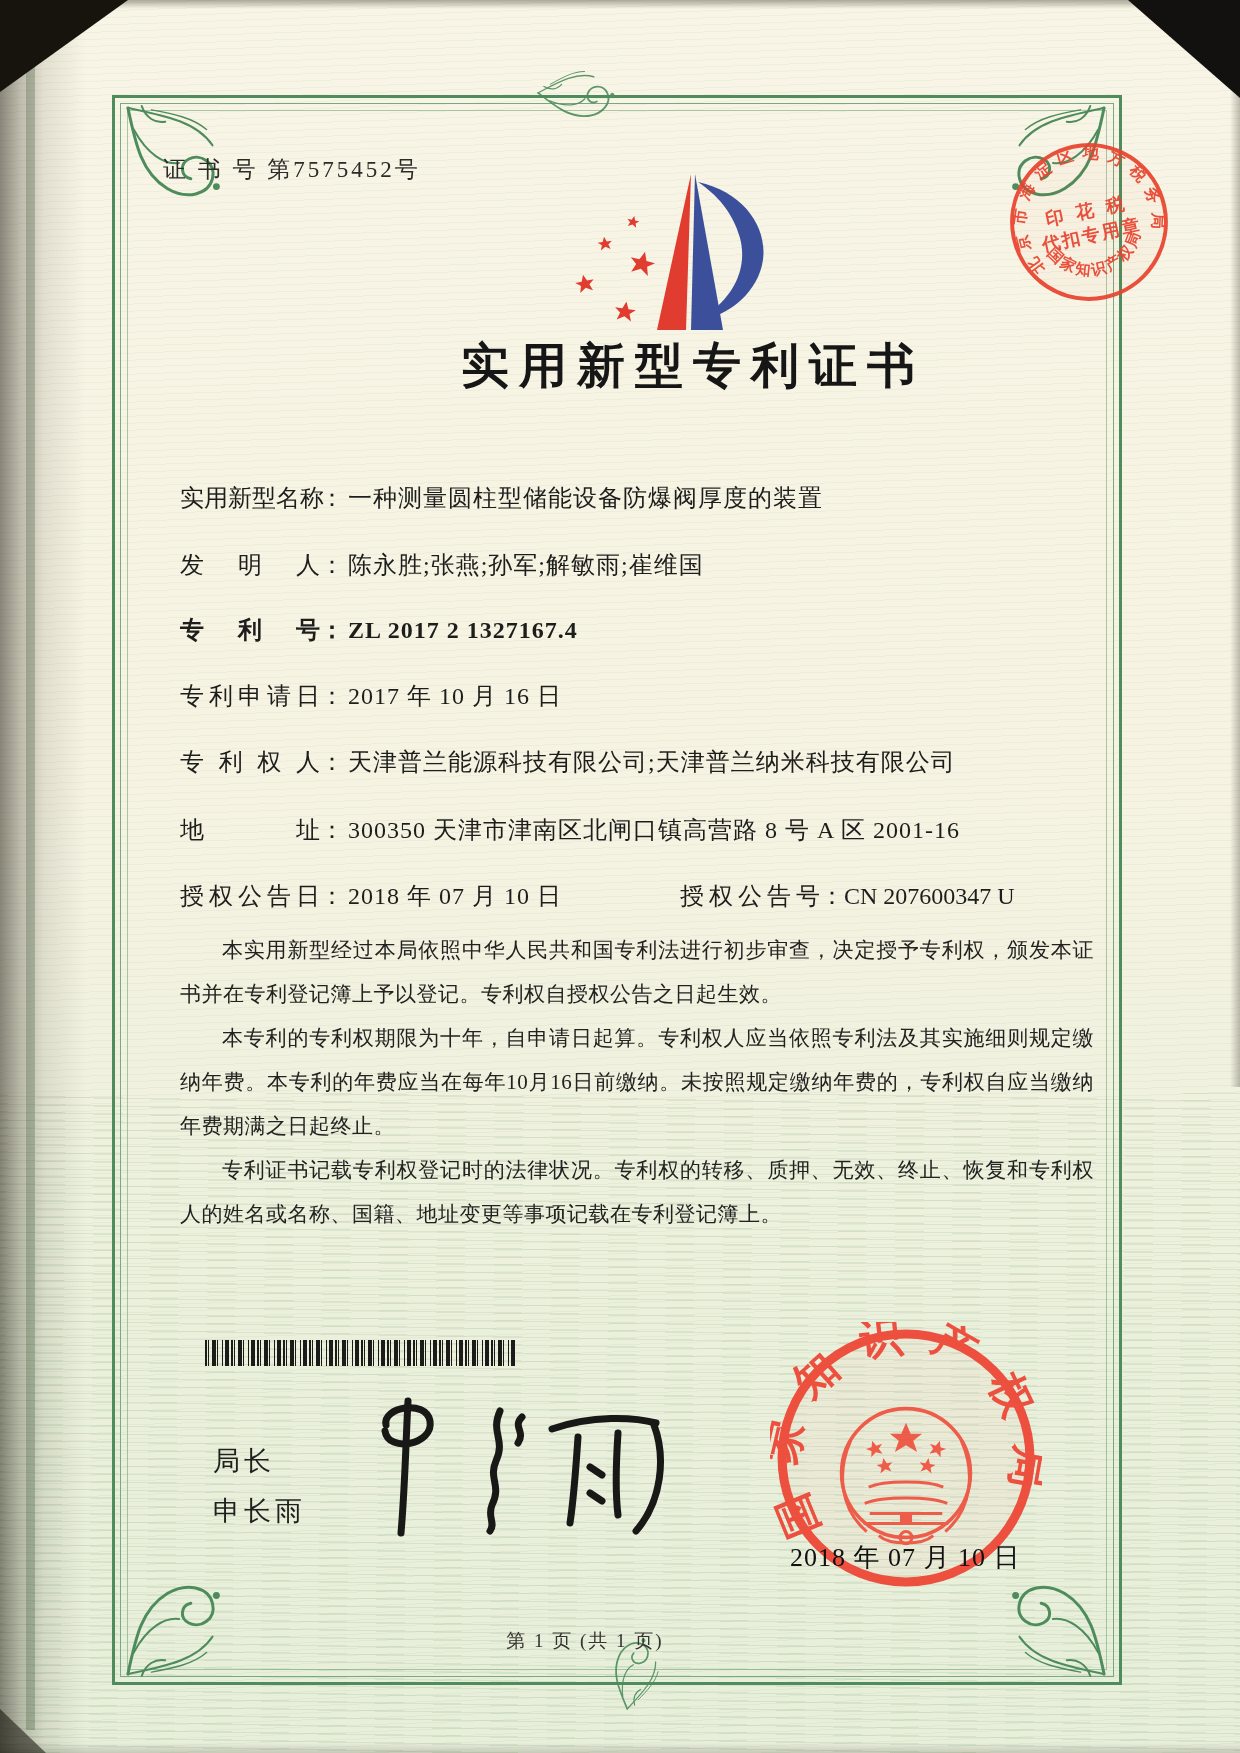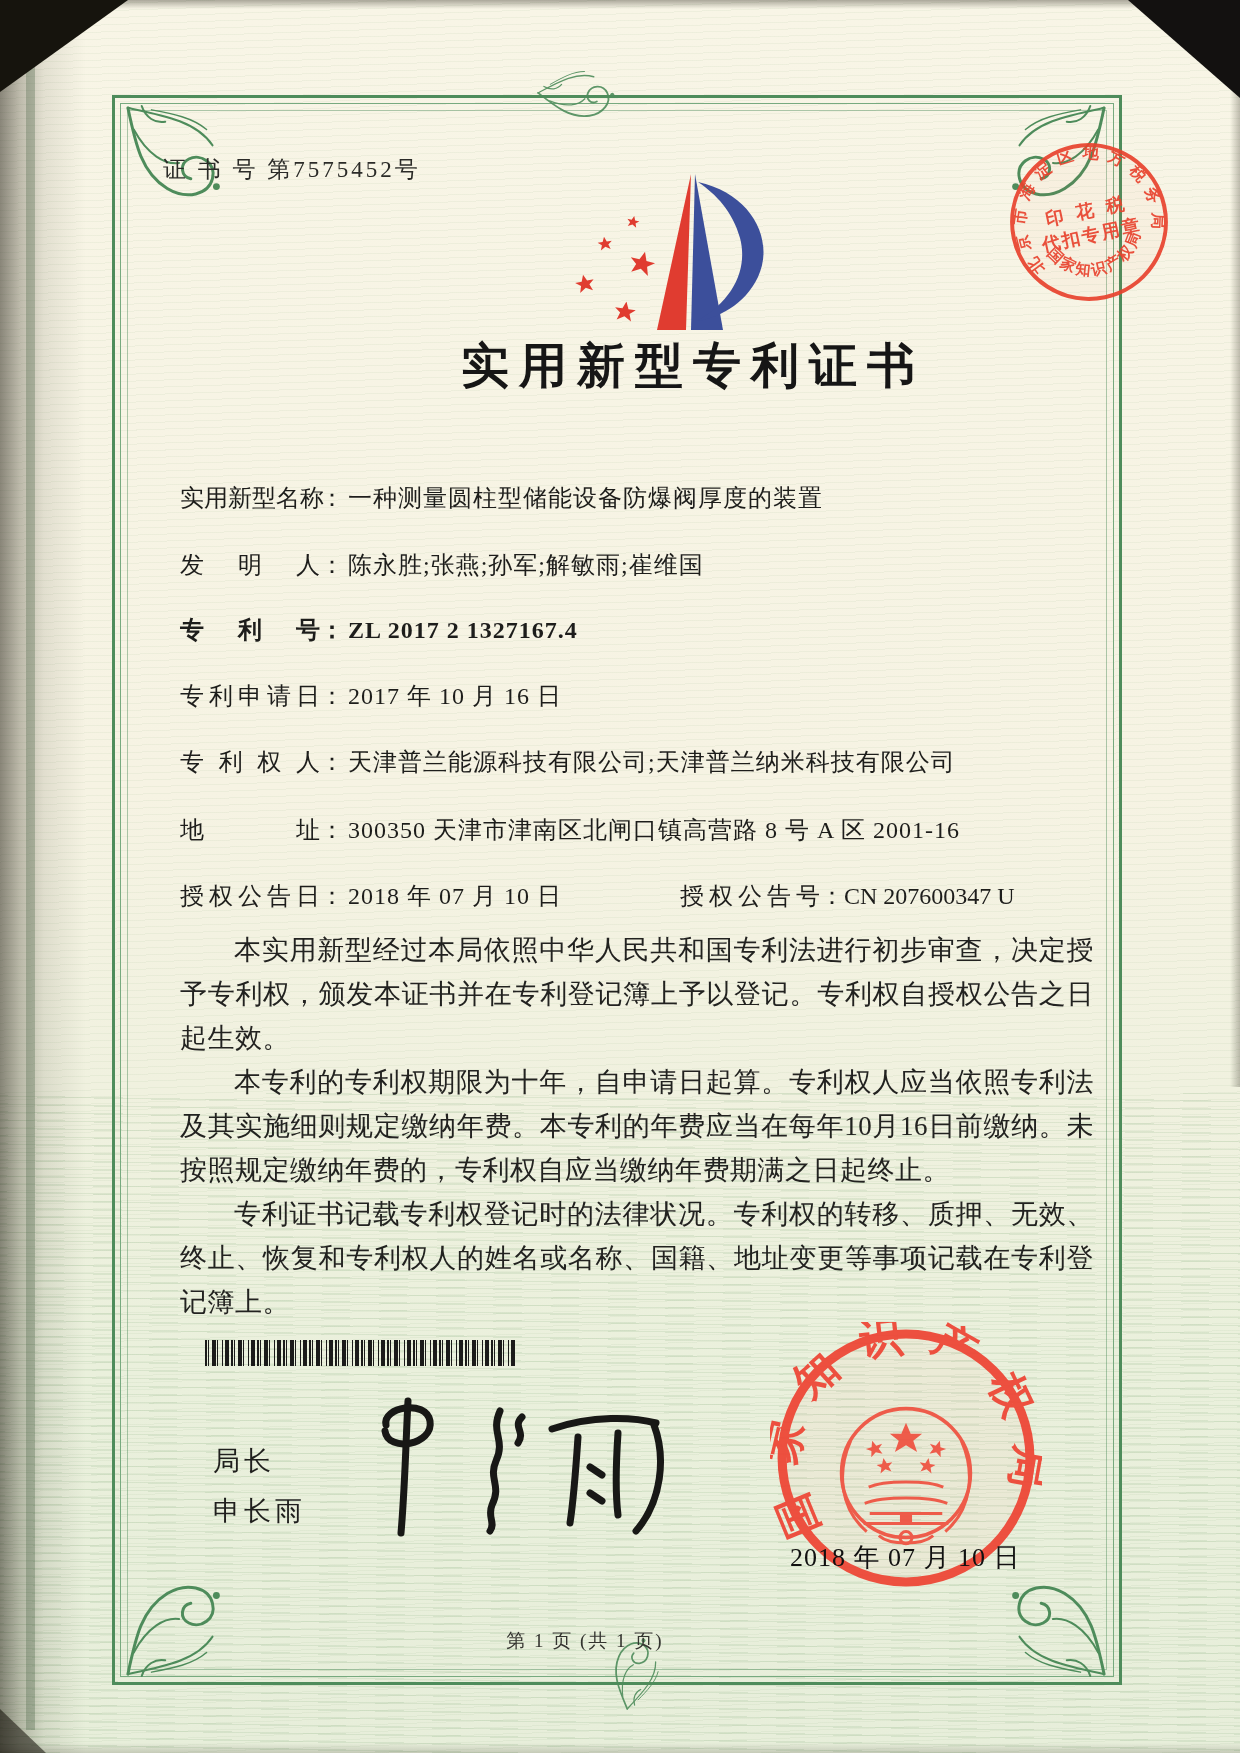--- a/index.html
+++ b/index.html
@@ -48,21 +48,21 @@
   
   .field{position:absolute;left:180px;font-size:24px;color:#1d1d1b;white-space:nowrap;z-index:4;}
   .field .lab{display:inline-block;width:140px;text-align:justify;text-align-last:justify;vertical-align:top;}
   .field .col{display:inline-block;margin:0 4px 0 0;}
   .field .val{letter-spacing:1px;}
   .f0{top:482px;} .f1{top:549px;} .f2{top:614px;font-weight:bold;} .f3{top:680px;}
   .f4{top:746px;} .f5{top:814px;} .f6{top:880px;}
   .grant-no{position:absolute;left:680px;top:880px;font-size:24px;color:#1d1d1b;white-space:nowrap;z-index:4;}
   .grant-no .lab{display:inline-block;width:140px;text-align:justify;text-align-last:justify;}
   
-  .body-text{position:absolute;left:180px;top:928px;width:914px;font-size:27px;line-height:44px;
+  .body-text{position:absolute;left:180px;top:928px;width:914px;font-size:21px;line-height:44px;
     color:#222220;text-align:justify;letter-spacing:0.5px;z-index:4;}
   .body-text p{margin:0;text-indent:2em;}
   
   .barcode{position:absolute;left:205px;top:1340px;width:312px;height:26px;z-index:5;
     background:repeating-linear-gradient(90deg,
       #1b1b1a 0 2px,rgba(0,0,0,0) 2px 3px,
       #1b1b1a 3px 4px,rgba(0,0,0,0) 4px 7px,
       #1b1b1a 7px 11px,rgba(0,0,0,0) 11px 12px,
       #1b1b1a 12px 13px,rgba(0,0,0,0) 13px 17px,
       #1b1b1a 17px 18px,rgba(0,0,0,0) 18px 20px,

